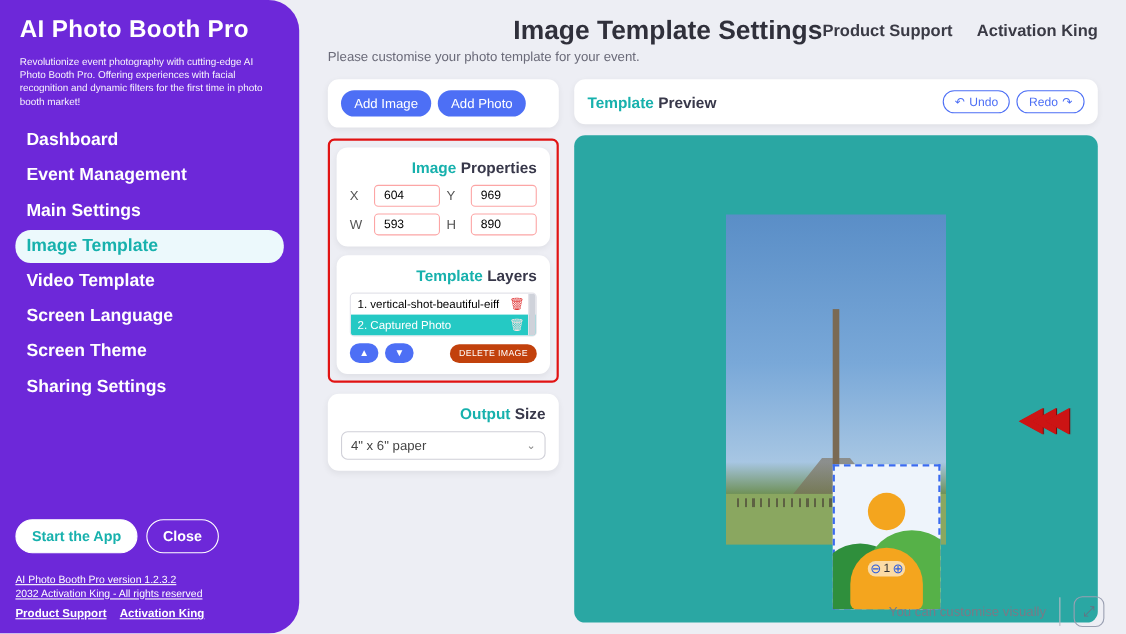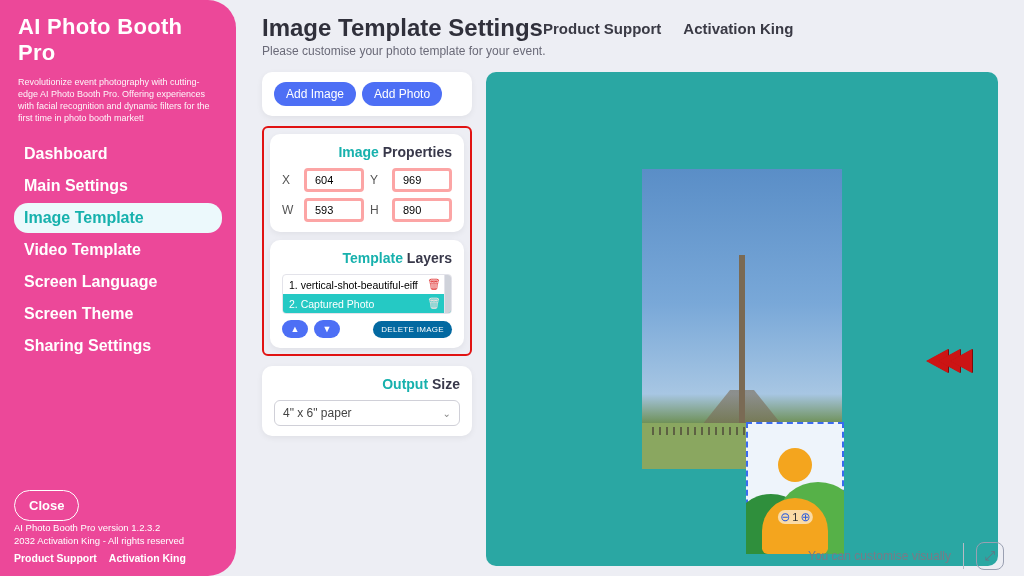--- a/index.html
+++ b/index.html
@@ -1,66 +1,66 @@
 <!DOCTYPE html>
 <html><head>
 <meta charset="utf-8">
 <style>
   * { box-sizing: border-box; margin: 0; padding: 0; font-family: 'Segoe UI', Arial, sans-serif; }
   body { display: flex; width: 1024px; height: 576px; overflow: hidden; background: #edeef4; }
 
   
-  .sidebar { width: 236px; background: #ec4899; color: #fff; padding: 14px 14px 10px 14px; display: flex; flex-direction: column; border-radius: 0 28px 28px 0; }
+  .sidebar { width: 272px; background: #6d28d9; color: #fff; padding: 14px 14px 10px 14px; display: flex; flex-direction: column; border-radius: 0 28px 28px 0; }
   .app-title { font-size: 22px; font-weight: 700; margin: 0 0 10px 4px; letter-spacing: .3px; }
   .app-desc { font-size: 9px; line-height: 1.35; margin: 0 4px 14px 4px; opacity: .95; }
   .nav { display: flex; flex-direction: column; gap: 2px; }
   .nav-item { font-size: 16px; font-weight: 700; padding: 6px 10px; border-radius: 14px; cursor: pointer; }
   .nav-item.active { background: #ecf9fc; color: #17b1ad; }
   .sidebar-buttons { margin-top: auto; display: flex; gap: 8px; padding-top: 18px; }
   .pill-btn { flex: 0 0 auto; font-size: 13px; font-weight: 600; padding: 7px 14px; border-radius: 22px; cursor: pointer; border: 1.5px solid #fff; }
   .pill-btn.primary { background: #fff; color: #17b1ad; }
   .pill-btn.ghost { background: transparent; color: #fff; }
-  .footer { font-size: 9.5px; line-height: 1.4; }
+  .footer { margin-top: 18px; font-size: 9.5px; line-height: 1.4; text-decoration: underline; }
   .footer-links { margin-top: 4px; font-size: 10.5px; font-weight: 600; display: flex; gap: 12px; }
 
   
   .main { flex: 1; padding: 14px 26px 10px 26px; display: flex; flex-direction: column; position: relative; }
-  .header { display: flex; align-items: center; justify-content: flex-start; margin-bottom: 2px; }
+  .header { display: flex; align-items: center; justify-content: flex-end; margin-bottom: 2px; }
   .page-title { font-size: 24px; font-weight: 700; color: #30303b; }
   .top-links { display: flex; gap: 22px; font-size: 15px; font-weight: 600; color: #3a3a45; }
   .subtitle { font-size: 12px; color: #6a6a78; margin-bottom: 14px; }
 
   .workspace { display: flex; gap: 14px; flex: 1; min-height: 0; }
   .left-col { width: 210px; display: flex; flex-direction: column; gap: 10px; }
   .right-col { flex: 1; display: flex; flex-direction: column; gap: 10px; min-width: 0; }
 
   .card { background: #fff; border-radius: 10px; padding: 10px 12px; box-shadow: 0 2px 6px rgba(0,0,0,.06); }
   .blue-btn { background: #4d6ff5; color: #fff; font-size: 12px; padding: 5px 12px; border-radius: 16px; border: none; cursor: pointer; }
 
   .addrow { display: flex; gap: 8px; }
 
   .panel-title { text-align: right; font-size: 14px; font-weight: 700; margin-bottom: 8px; }
   .panel-title .teal { color: #17b1ad; }
   .panel-title .dark { color: #38384a; }
 
   .props-grid { display: grid; grid-template-columns: 16px 1fr 16px 1fr; gap: 6px 6px; align-items: center; font-size: 12px; color: #555; }
-  .props-grid input { width: 100%; font-size: 11px; padding: 3px 8px; border: 3px solid #fca5a5; border-radius: 4px; }
+  .props-grid input { width: 100%; font-size: 11px; padding: 3px 8px; border: 1px solid #fca5a5; border-radius: 4px; }
 
   .red-outline { border: 2px solid #e11313; padding: 6px; border-radius: 6px; display: flex; flex-direction: column; gap: 8px; }
 
   .layers-list { display: flex; flex-direction: column; border: 1px solid #e3e3ea; border-radius: 4px; font-size: 10.5px; max-height: 52px; overflow: hidden; position: relative; }
   .layers-list::after { content:""; position:absolute; right:0; top:0; bottom:0; width:6px; background: linear-gradient(#cfd2da,#cfd2da); border-left:1px solid #e3e3ea; }
   .layer-row { display: flex; align-items: center; justify-content: space-between; padding: 3px 10px 3px 6px; gap: 4px; }
   .layer-row.selected { background: #25c9c4; color: #fff; }
   .trash { color: #e03535; font-size: 11px; cursor: pointer; }
   .layer-row.selected .trash { color: #ffe2e2; }
 
   .layers-ctrls { display: flex; align-items: center; gap: 6px; margin-top: 6px; }
   .arrow-btn { background: #4d6ff5; color: #fff; border: none; width: 26px; height: 18px; border-radius: 10px; font-size: 9px; cursor: pointer; display:flex; align-items:center; justify-content:center; }
-  .delete-btn { margin-left: auto; background: #0369a1; color: #fff; border: none; font-size: 8px; padding: 4px 8px; border-radius: 10px; cursor: pointer; letter-spacing:.3px; }
+  .delete-btn { margin-left: auto; background: #c2410c; color: #fff; border: none; font-size: 8px; padding: 4px 8px; border-radius: 10px; cursor: pointer; letter-spacing:.3px; }
 
   .output-select { width: 100%; font-size: 12px; padding: 5px 8px; border: 1px solid #d0d0d8; border-radius: 6px; margin-top: 6px; display:flex; justify-content:space-between; align-items:center; color:#444; cursor:pointer; }
   .chev { font-size:10px; color:#888; }
 
   
   .preview-head { display: flex; align-items: center; justify-content: space-between; }
   .undo-redo { display: flex; gap: 6px; }
   .ur-btn { border: 1.5px solid #4d6ff5; color: #4d6ff5; background: #fff; font-size: 11px; padding: 3px 10px; border-radius: 14px; cursor: pointer; display:flex; align-items:center; gap:4px; }
 
   
@@ -88,28 +88,30 @@
   .expand-btn { width:28px; height:28px; border:1.5px solid #9aa0b2; border-radius:8px; display:flex; align-items:center; justify-content:center; color:#6a6f80; font-size:13px; cursor:pointer; }
 </style>
 </head>
 <body>
 
 <aside class="sidebar">
   <div class="app-title">AI Photo Booth Pro</div>
   <div class="app-desc">Revolutionize event photography with cutting-edge AI Photo Booth Pro. Offering experiences with facial recognition and dynamic filters for the first time in photo booth market!</div>
   <nav class="nav" id="nav">
       <div class="nav-item">Dashboard</div>
+      <div class="nav-item">Event Management</div>
       <div class="nav-item">Main Settings</div>
       <div class="nav-item active">Image Template</div>
       <div class="nav-item">Video Template</div>
       <div class="nav-item">Screen Language</div>
       <div class="nav-item">Screen Theme</div>
       <div class="nav-item">Sharing Settings</div>
     </nav>
   <div class="sidebar-buttons">
+    <button class="pill-btn primary">Start the App</button>
     <button class="pill-btn ghost">Close</button>
   </div>
   <div class="footer">
     <div>AI Photo Booth Pro version 1.2.3.2</div>
     <div>2032 Activation King - All rights reserved</div>
     <div class="footer-links">
       <span>Product Support</span>
       <span>Activation King</span>
     </div>
   </div>
@@ -170,20 +172,33 @@
       <div class="card">
         <div class="panel-title"><span class="teal">Output</span> <span class="dark">Size</span></div>
         <div class="output-select">
           <span>4" x 6" paper</span>
           <span class="chev">⌄</span>
         </div>
       </div>
     </div>
 
     <div class="right-col">
+      <div class="card preview-head">
+        <div class="panel-title" style="margin:0;text-align:left;"><span class="teal">Template</span> <span class="dark">Preview</span></div>
+        <div class="undo-redo">
+          <button class="ur-btn">
+              <span>↶</span>
+              <span>Undo</span>
+            </button>
+          <button class="ur-btn">
+              <span>Redo</span>
+              <span>↷</span>
+            </button>
+        </div>
+      </div>
 
       <div class="canvas-wrap">
         <div class="photo-frame">
           <div class="tower"></div>
           <div class="ground"></div>
           <div class="people"></div>
         </div>
         <div class="captured-box">
           <div class="hill1"></div>
           <div class="hill2"></div>

